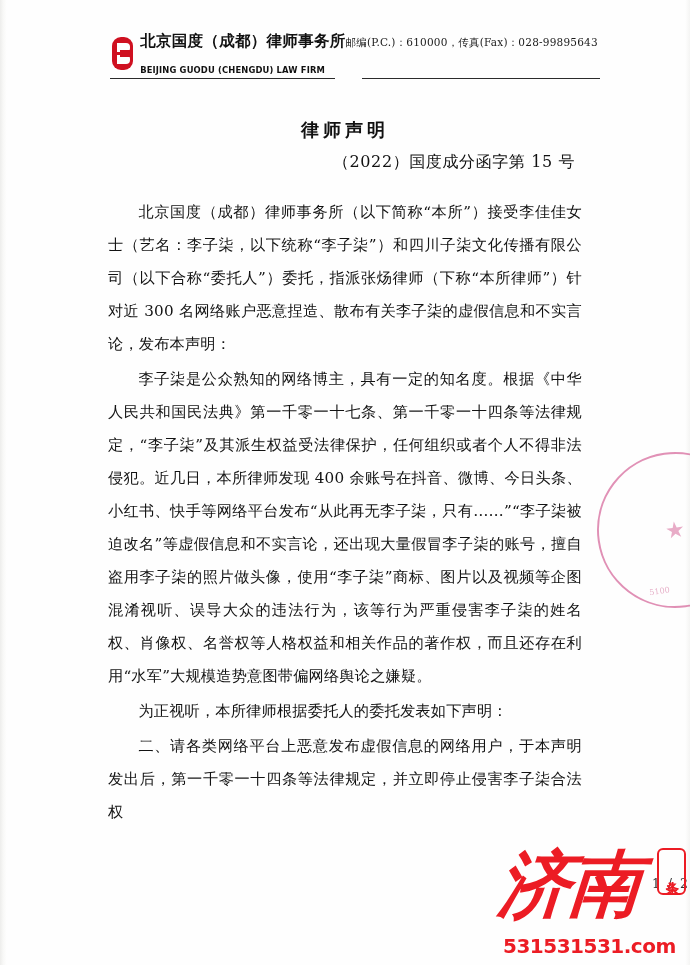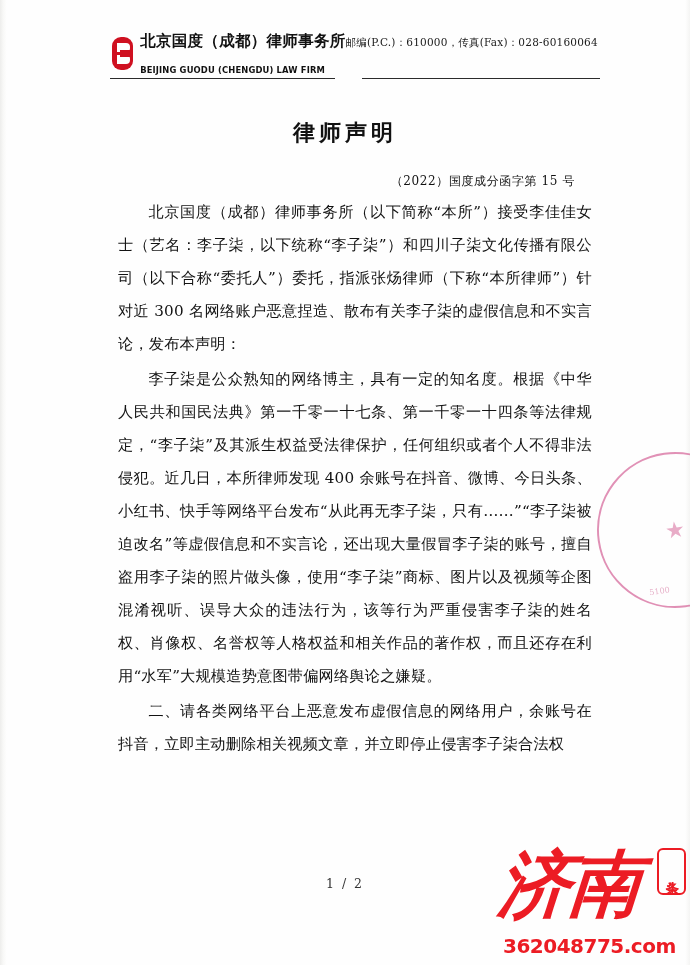--- a/index.html
+++ b/index.html
@@ -122,60 +122,60 @@
     height: 1px;
     background: #2b2b2b;
   }
 
   
   .doc-title {
     position: absolute;
     left: 0; top: 118px;
     width: 690px;
     text-align: center;
-    font-size: 22px;
+    font-size: 18px;
     font-weight: bold;
     letter-spacing: 4px;
     color: #111;
   }
   .doc-number {
     position: absolute;
     right: 115px;
-    top: 173px;
-    font-size: 12px;
+    top: 152px;
+    font-size: 16px;
     color: #111;
     letter-spacing: .6px;
     white-space: nowrap;
   }
 
   
   .body-text {
     position: absolute;
-    left: 118px;
+    left: 108px;
     top: 196px;
     width: 474px;
   }
   .para {
     font-size: 15.2px;
     line-height: 33px;
     color: #131313;
     text-align: justify;
     text-justify: inter-character;
     text-indent: 2em;
     margin: 0 0 2px 0;
     letter-spacing: .2px;
   }
 
   
   .page-number {
     position: absolute;
     left: 0;
     top: 876px;
     width: 690px;
-    text-align: center;
+    text-align: right;
     font-size: 12.5px;
     color: #333;
     letter-spacing: 2px;
   }
 
   
   .seal {
     position: absolute;
     left: 597px;
     top: 452px;
@@ -285,43 +285,44 @@
         <div class="g-cut"></div>
         <div class="g-cut2"></div>
         <div class="g-bar"></div>
       </div>
       <div class="lh-names">
         <div class="firm-cn">北京国度（成都）律师事务所</div>
         <div class="firm-en">BEIJING GUODU (CHENGDU) LAW FIRM</div>
       </div>
     </div>
     <div class="lh-right">
-      <div>邮编(P.C.)：610000，传真(Fax)：028-60160064</div>
+      <div>邮编(P.C.)：610000，传真(Fax)：028-99895643</div>
     </div>
   </div>
   <div class="rule-left"></div>
   <div class="rule-right"></div>
 
   <div class="doc-title">律师声明</div>
   <div class="doc-number">（2022）国度成分函字第 15 号</div>
 
   <div class="body-text">
     <p class="para">北京国度（成都）律师事务所（以下简称“本所”）接受李佳佳女士（艺名：李子柒，以下统称“李子柒”）和四川子柒文化传播有限公司（以下合称“委托人”）委托，指派张炀律师（下称“本所律师”）针对近 300 名网络账户恶意捏造、散布有关李子柒的虚假信息和不实言论，发布本声明：</p>
     <p class="para">李子柒是公众熟知的网络博主，具有一定的知名度。根据《中华人民共和国民法典》第一千零一十七条、第一千零一十四条等法律规定，“李子柒”及其派生权益受法律保护，任何组织或者个人不得非法侵犯。近几日，本所律师发现 400 余账号在抖音、微博、今日头条、小红书、快手等网络平台发布“从此再无李子柒，只有……”“李子柒被迫改名”等虚假信息和不实言论，还出现大量假冒李子柒的账号，擅自盗用李子柒的照片做头像，使用“李子柒”商标、图片以及视频等企图混淆视听、误导大众的违法行为，该等行为严重侵害李子柒的姓名权、肖像权、名誉权等人格权益和相关作品的著作权，而且还存在利用“水军”大规模造势意图带偏网络舆论之嫌疑。</p>
-    <p class="para">二、请各类网络平台上恶意发布虚假信息的网络用户，余账号在抖音，立即主动删除相关视频文章，并立即停止侵害李子柒合法权</p>
+    <p class="para">为正视听，本所律师根据委托人的委托发表如下声明：</p>
+    <p class="para">二、请各类网络平台上恶意发布虚假信息的网络用户，于本声明发出后，第一千零一十四条等法律规定，并立即停止侵害李子柒合法权</p>
   </div>
 
   <div class="seal">
     <div class="seal-inner"></div>
     <div class="seal-text">国度（成都）律师事务所</div>
     <div class="seal-star">★</div>
     <div class="seal-num">5100</div>
   </div>
 
   <div class="page-number">1 / 2</div>
 
   <div class="watermark">
     <div class="wm-cn">济南</div>
     <div class="wm-badge">头条</div>
-    <div class="wm-url">362048775.com</div>
+    <div class="wm-url">531531531.com</div>
   </div>
 
 </div>
 
 </body></html>

